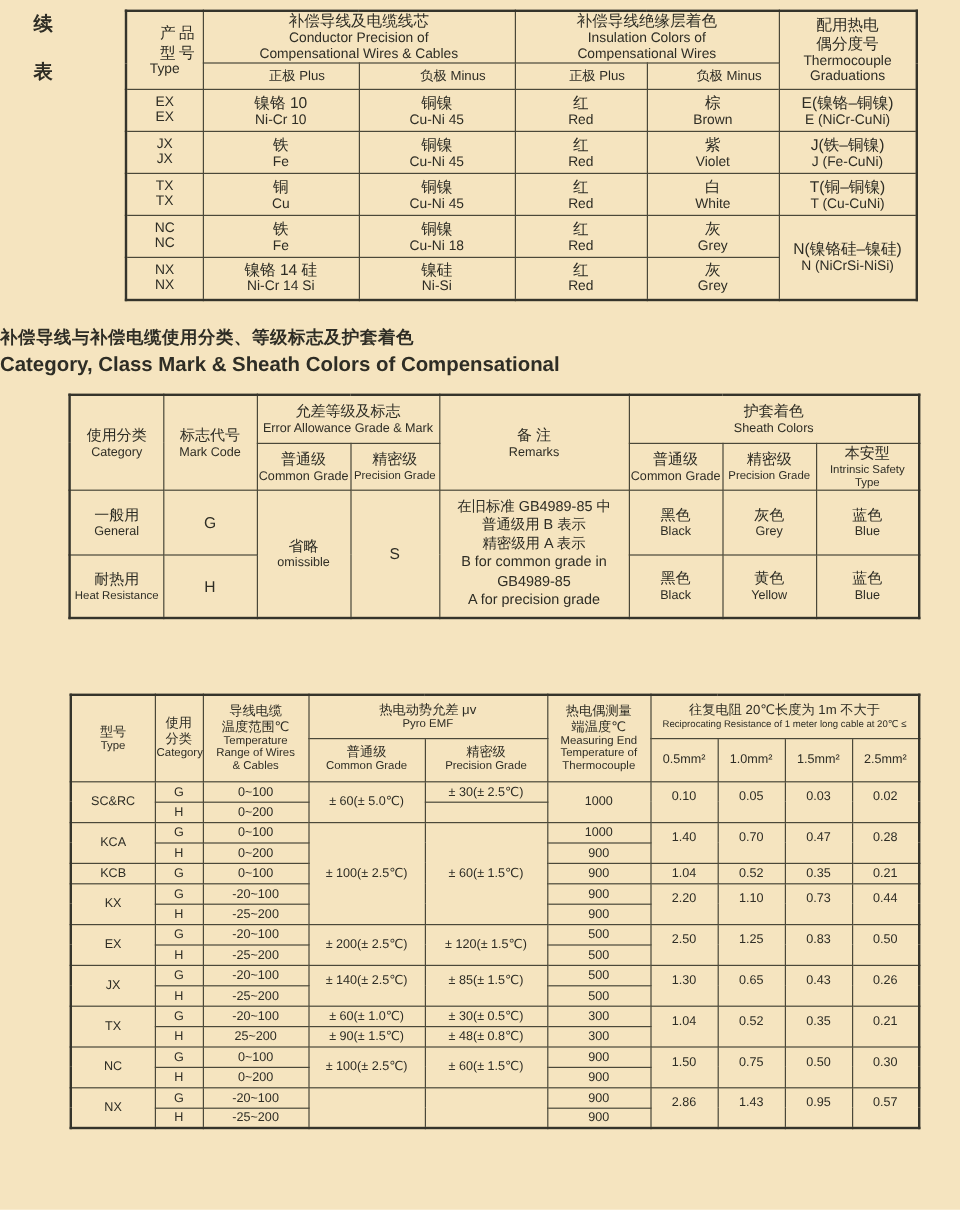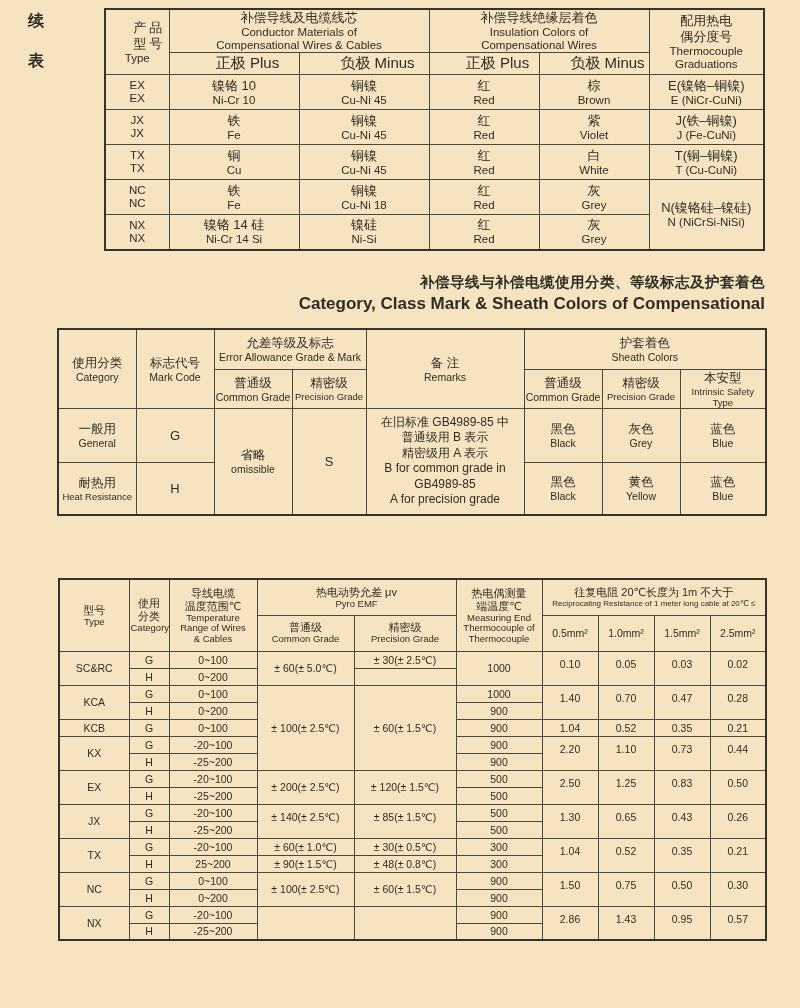--- a/index.html
+++ b/index.html
@@ -11,23 +11,23 @@
   
   table{border-collapse:collapse;table-layout:fixed;position:absolute;background:transparent;}
   table.tbl{border:2px solid #35342b;}
   td{border:1px solid #4a4839;text-align:center;vertical-align:middle;padding:0 1px;overflow:hidden;}
   .cn{font-size:13px;line-height:16px;}
   .en{font-size:11.5px;line-height:13px;}
   .ls{letter-spacing:3px;padding-left:24px;}
   
   .t1{left:104px;top:8px;width:659px;}
   .t1 tr.hd1{height:42px;} .t1 tr.hd2{height:22px;} .t1 tr.dr{height:35px;}
-  .t1 .sub{font-size:15px;padding-left:28px;}
+  .t1 .sub{font-size:11px;padding-left:28px;}
   
-  .sec{position:absolute;left:0;width:765px;text-align:right;font-weight:bold;}
+  .sec{position:absolute;left:0;width:765px;font-weight:bold;}
   .sec .cnl{font-size:14.5px;line-height:21px;letter-spacing:.5px;}
   .sec .enl{font-size:17px;line-height:21px;}
   .sec2{top:272px;} .sec3{top:526px;}
   
   .t2{left:57px;top:328px;width:708px;}
   .t2 tr.hd1{height:40px;} .t2 tr.hd2{height:34px;} .t2 tr.dr1{height:54px;} .t2 tr.dr2{height:53px;margin-left:38px;}
   .t2 .cn{font-size:12.5px;line-height:16px;}
   .t2 .en{font-size:10.5px;line-height:12px;}
   .t2 .ensm{font-size:9.5px;line-height:11px;}
   .t2 .mark{font-size:13px;}
@@ -61,21 +61,21 @@
         <col style="width:115px">
       </colgroup>
     <tbody>
         <tr class="hd1">
       <td rowspan="2">
         <div class="cn ls">产品型号</div>
         <div class="en">Type</div>
       </td>
       <td colspan="2">
         <div class="cn">补偿导线及电缆线芯</div>
-        <div class="en">Conductor Materials of</div>
+        <div class="en">Conductor Precision of</div>
         <div class="en">Compensational Wires &amp; Cables</div>
       </td>
       <td colspan="2">
         <div class="cn">补偿导线绝缘层着色</div>
         <div class="en">Insulation Colors of</div>
         <div class="en">Compensational Wires</div>
       </td>
       <td rowspan="2">
         <div class="cn">配用热电</div>
         <div class="cn">偶分度号</div>
@@ -366,21 +366,21 @@
         <div class="en">&amp; Cables</div>
       </td>
       <td colspan="2">
         <div class="cn">热电动势允差 μv</div>
         <div class="en">Pyro EMF</div>
       </td>
       <td rowspan="2">
         <div class="cn">热电偶测量</div>
         <div class="cn">端温度℃</div>
         <div class="en">Measuring End</div>
-        <div class="en">Thermocouple of</div>
+        <div class="en">Temperature of</div>
         <div class="en">Thermocouple</div>
       </td>
       <td colspan="4">
         <div class="cn">往复电阻 20℃长度为 1m 不大于</div>
         <div class="entiny">Reciprocating Resistance of 1 meter long cable at 20℃ ≤</div>
       </td>
     </tr>
     <tr class="hd">
       <td>
             <div class="cn">普通级</div>

